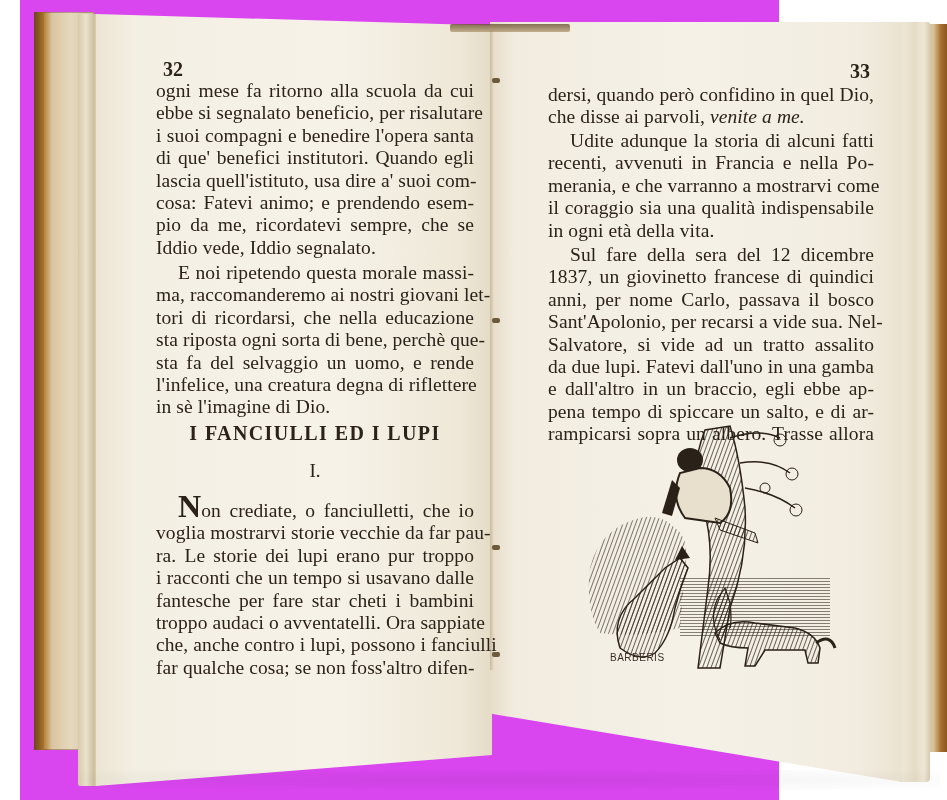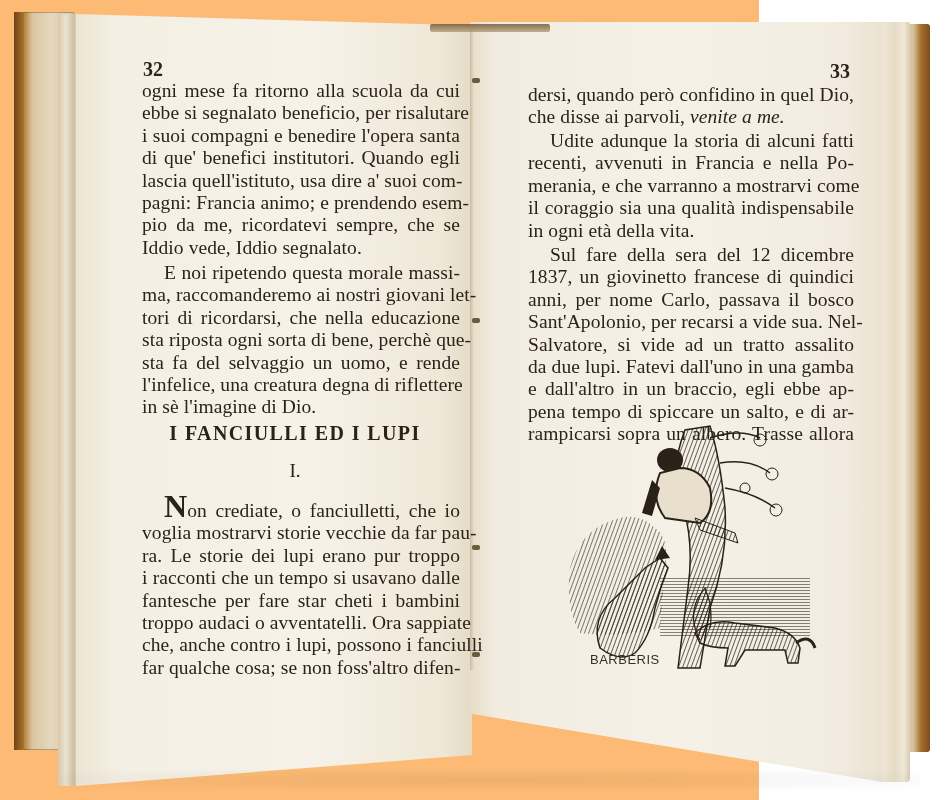--- a/index.html
+++ b/index.html
@@ -8,21 +8,22 @@
       width: 947px;
       height: 800px;
       background: #ffffff;
       overflow: hidden;
       font-family: "Liberation Serif", "DejaVu Serif", serif;
     }
     .scene {
       position: relative;
       width: 759px;
       height: 800px;
-      background: #fdba74;
+      background: #d946ef;
+      margin-left: 20px;
     }
     
     .cover-left {
       position: absolute;
       left: 14px;
       top: 12px;
       width: 60px;
       height: 738px;
       background: linear-gradient(90deg, #8a5a22 0%, #b98842 18%, #d9c4a0 30%, #e6d8bd 60%, #d7c6a6 100%);
       border-radius: 3px 0 0 4px;
@@ -112,21 +113,21 @@
     }
     
     .text-block {
       position: absolute;
       color: #2b2219;
       font-size: 19.5px;
       line-height: 22.4px;
       letter-spacing: 0.1px;
     }
     .left-text {
-      left: 142px;
+      left: 136px;
       width: 318px;
       text-align: justify;
     }
     .right-text {
       left: 528px;
       width: 326px;
       text-align: justify;
     }
     .line {
       display: block;
@@ -179,21 +180,21 @@
       position: absolute;
       left: 560px;
       top: 418px;
       width: 260px;
       height: 252px;
     }
     .signature {
       position: absolute;
       left: 590px;
       top: 652px;
-      font-size: 13px;
+      font-size: 10px;
       letter-spacing: 0.5px;
       color: #3a2e22;
       font-family: "Liberation Sans", sans-serif;
     }
     .shadow-bottom {
       position: absolute;
       left: 60px;
       top: 770px;
       width: 860px;
       height: 20px;
@@ -223,21 +224,21 @@
   <div class="stitch" style="top:652px"></div>
 
   <div class="page-num" style="left:143px; top:58px;">32</div>
 
   <div class="text-block left-text" style="top:80px;">
     <span class="line">ogni mese fa ritorno alla scuola da cui</span>
     <span class="line">ebbe si segnalato beneficio, per risalutare</span>
     <span class="line">i suoi compagni e benedire l'opera santa</span>
     <span class="line">di que' benefici institutori. Quando egli</span>
     <span class="line">lascia quell'istituto, usa dire a' suoi com-</span>
-    <span class="line">pagni: Francia animo; e prendendo esem-</span>
+    <span class="line">cosa: Fatevi animo; e prendendo esem-</span>
     <span class="line">pio da me, ricordatevi sempre, che se</span>
     <span class="line last">Iddio vede, Iddio segnalato.</span>
   </div>
 
   <div class="text-block left-text" style="top:262px;">
     <span class="line indent">E noi ripetendo questa morale massi-</span>
     <span class="line">ma, raccomanderemo ai nostri giovani let-</span>
     <span class="line">tori di ricordarsi, che nella educazione</span>
     <span class="line">sta riposta ogni sorta di bene, perchè que-</span>
     <span class="line">sta fa del selvaggio un uomo, e rende</span>

